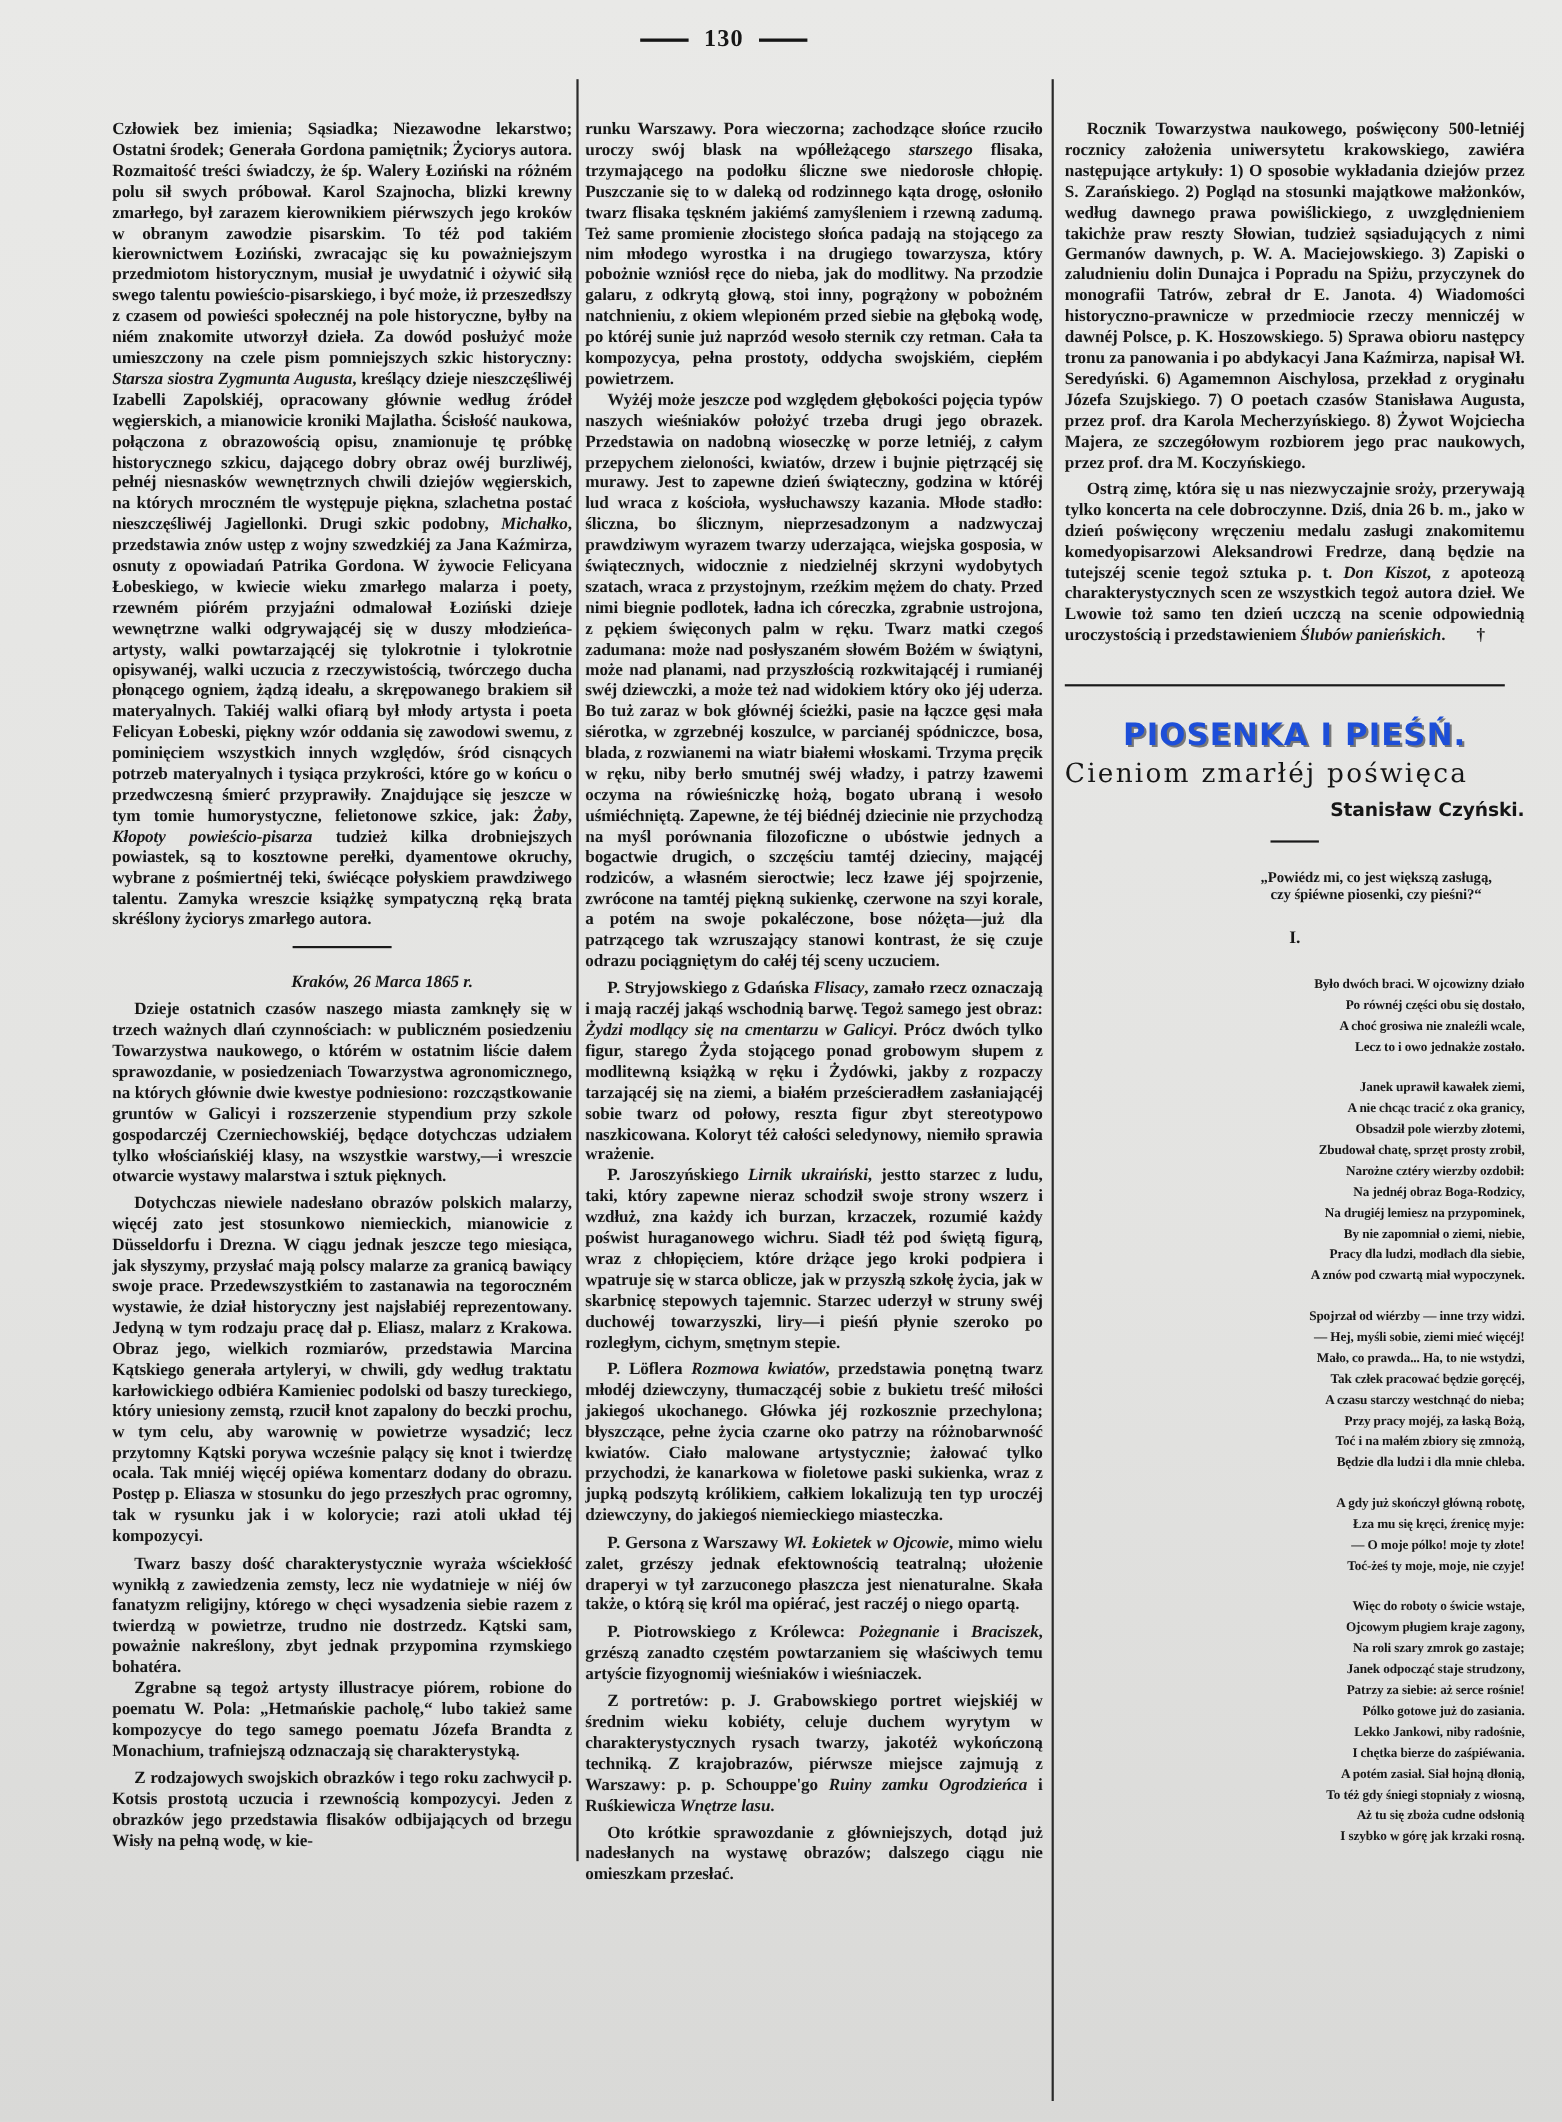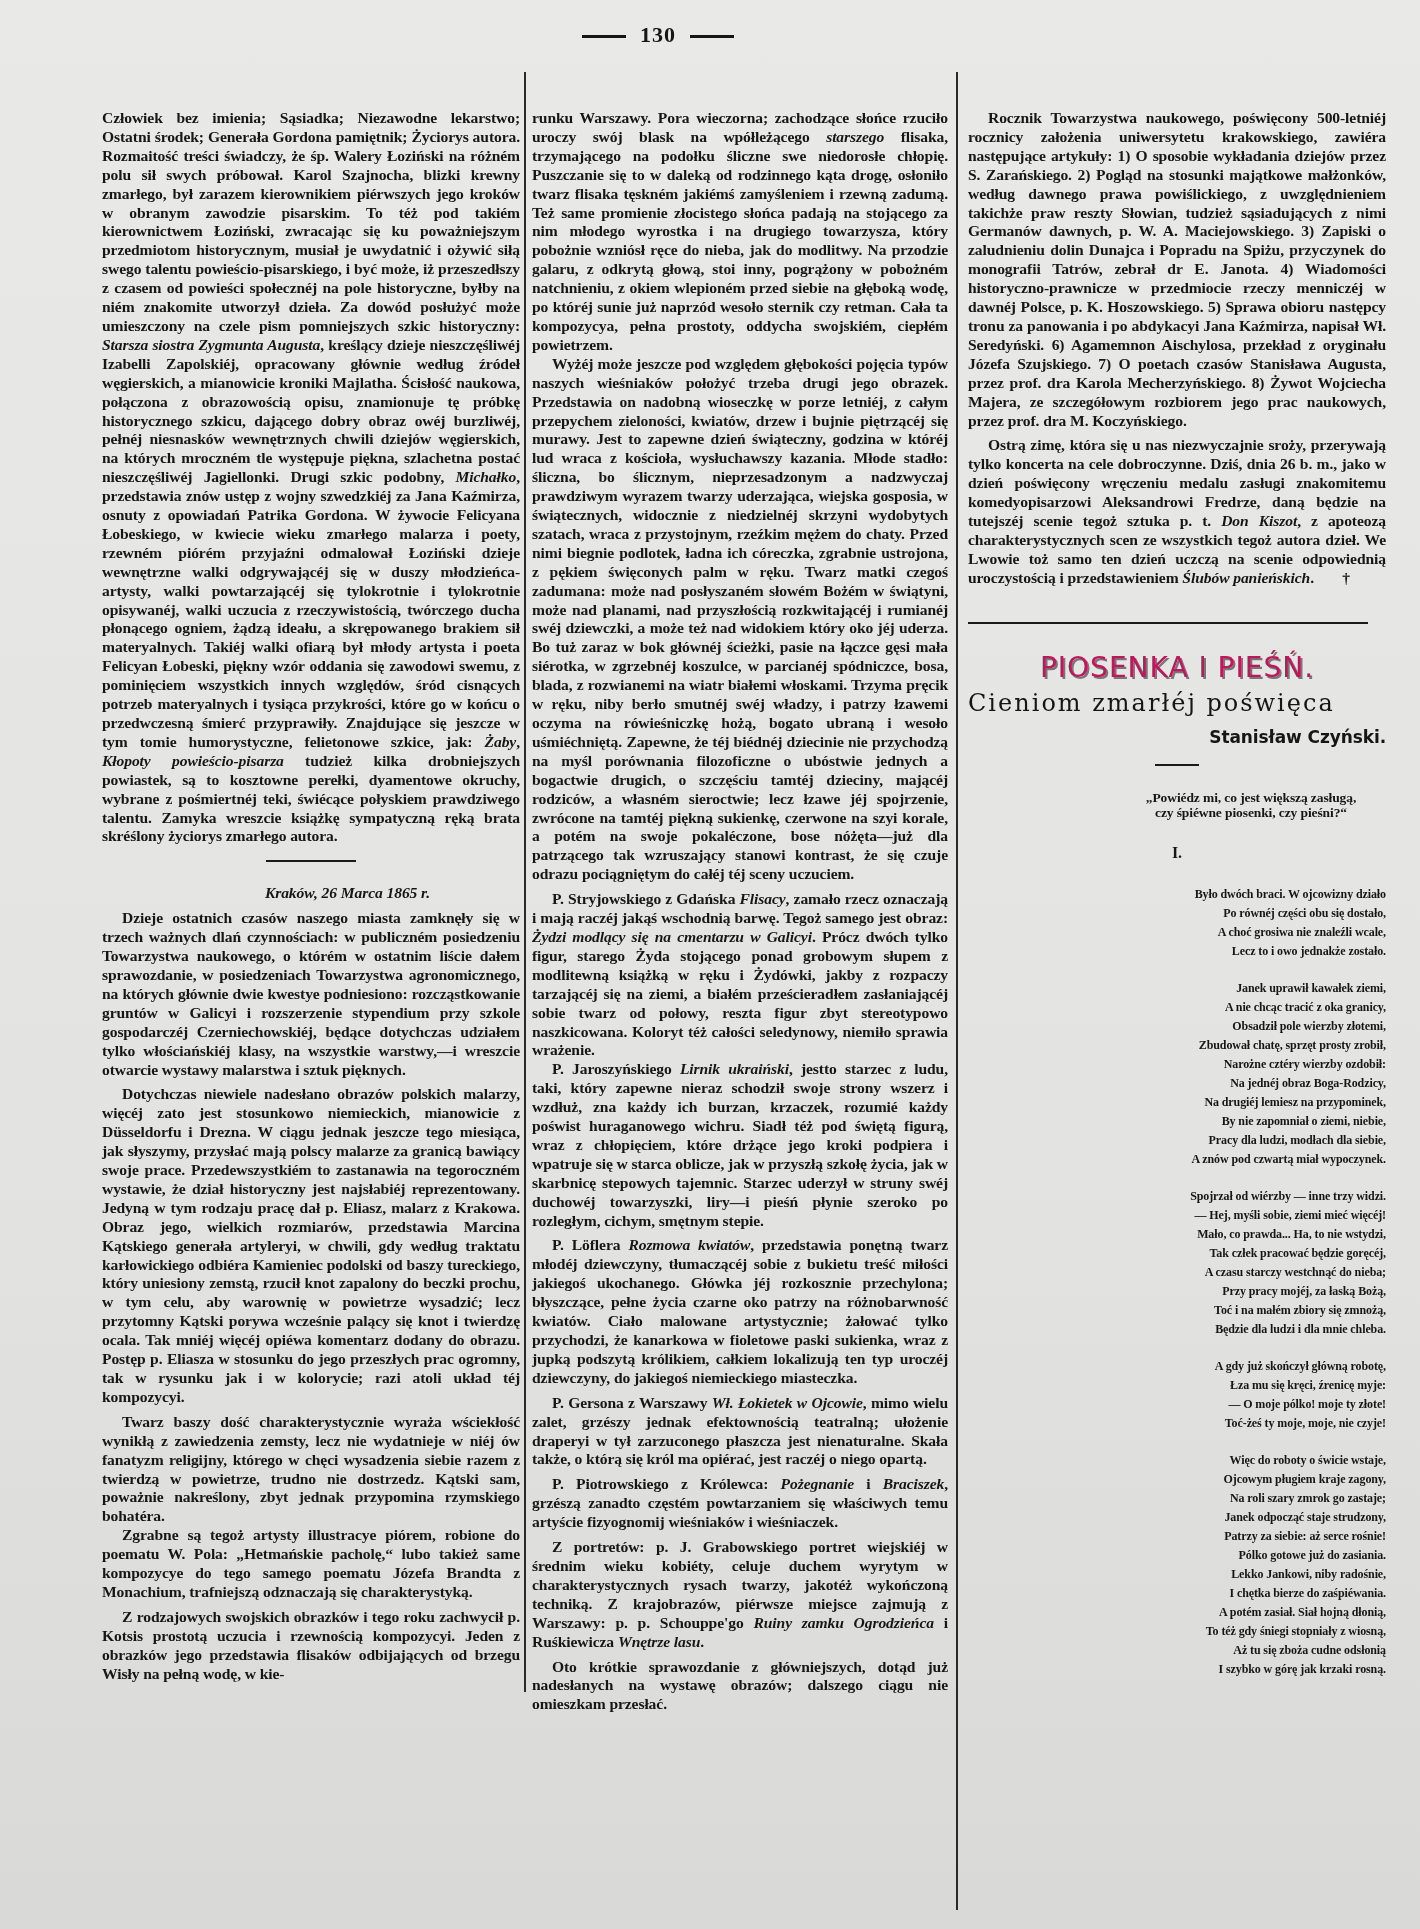--- a/index.html
+++ b/index.html
@@ -72,24 +72,24 @@
     }
     em { font-style: italic; }
     .dagger-line { text-align: right; padding-right: 36px; margin-top: -19px; }
     .rule-long {
       width: 400px; height: 2px; background: #1a1a1a;
       margin: 34px 0 28px 0;
     }
     .poem-title {
       text-align: center;
       font-family: "DejaVu Sans", sans-serif;
-      font-weight: normal;
+      font-weight: bold;
       font-size: 28px;
       letter-spacing: 1px;
-      color: #be185d;
+      color: #1d4ed8;
       text-shadow: 2px 2px 0 #777;
       line-height: 32px;
     }
     .poem-dedication {
       text-align: left;
       font-family: "DejaVu Serif", serif;
       font-weight: normal;
       font-size: 24px;
       letter-spacing: 2px;
       margin-top: 4px;

